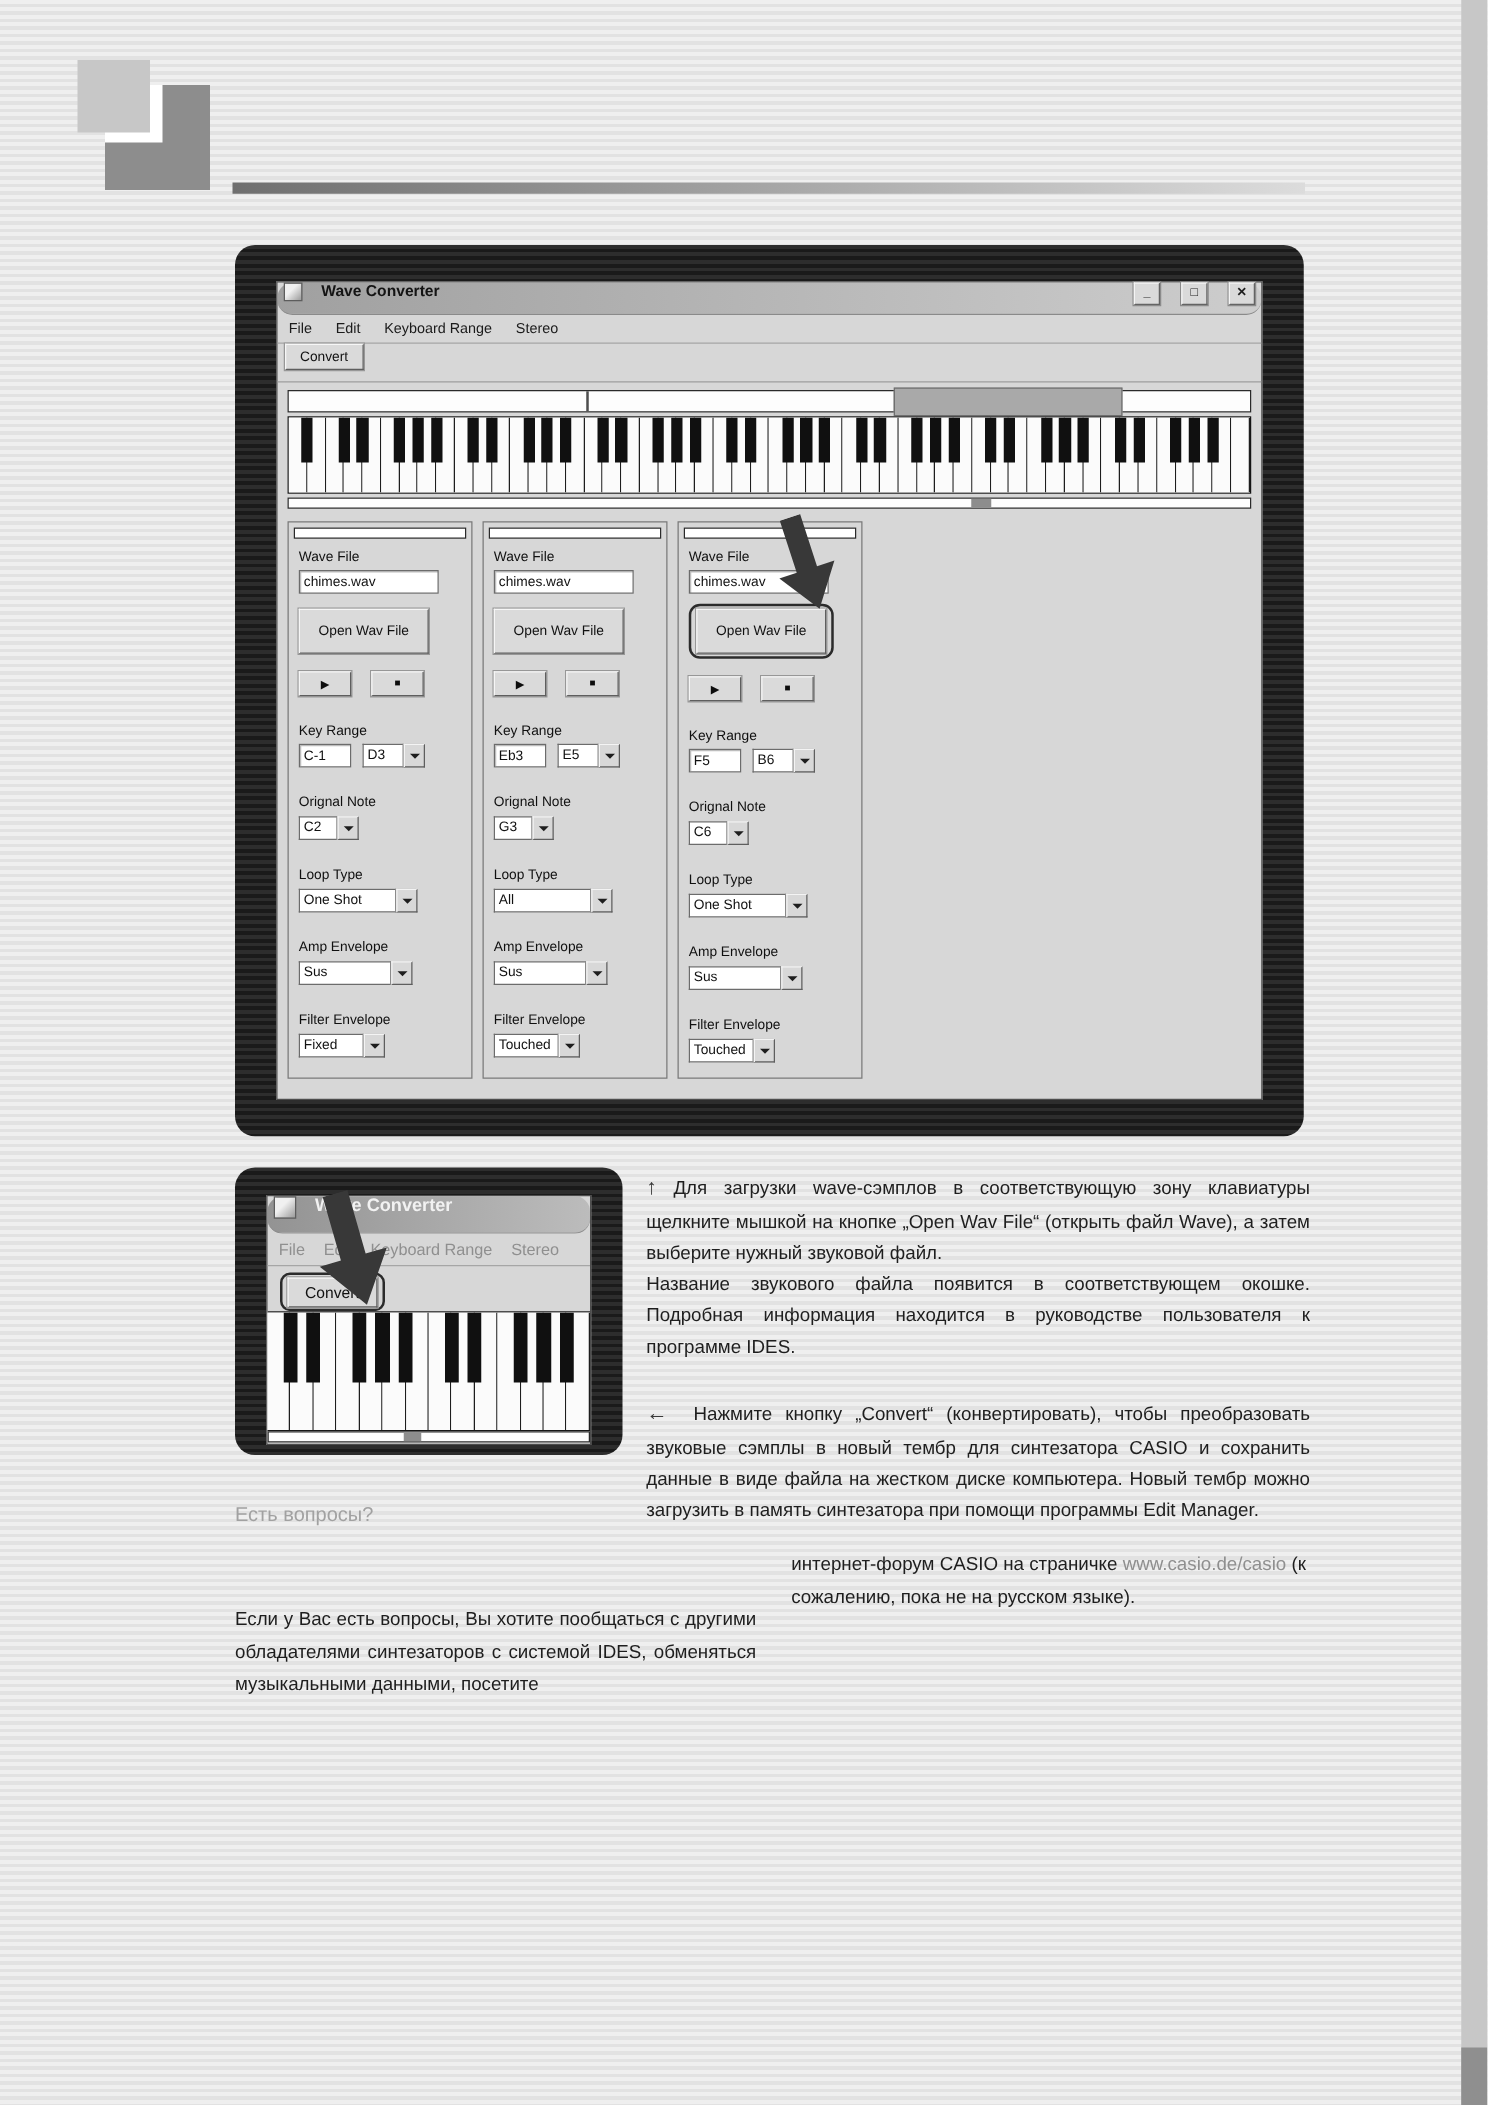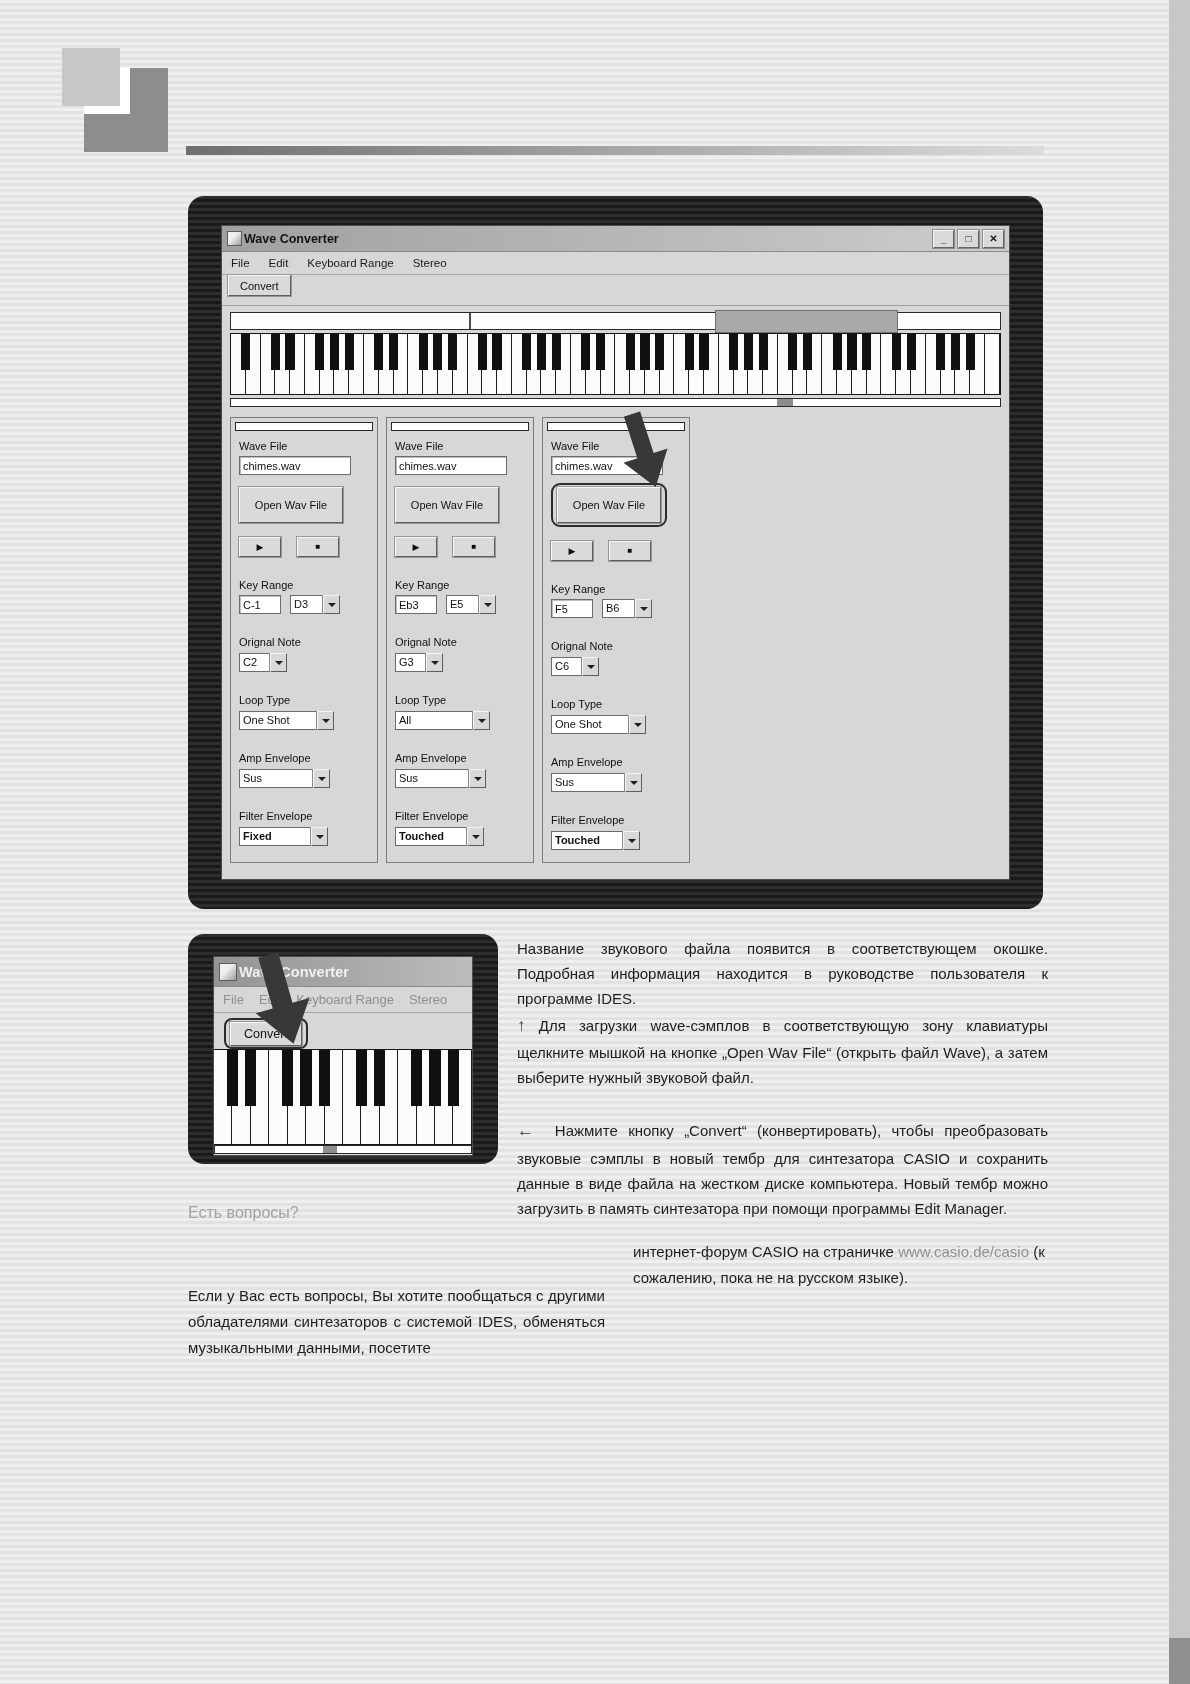--- a/index.html
+++ b/index.html
@@ -24,21 +24,21 @@
     background: repeating-linear-gradient(180deg,#2d2d2d 0px,#2d2d2d 3px,#1a1a1a 3px,#1a1a1a 6px); }
   .main-shot { left:188px; top:196px; width:855px; height:713px; }
   .mini-shot { left:188px; top:934px; width:310px; height:230px; overflow:hidden; }
 
   
   .win { position:absolute; background:#d7d7d7; border:1px solid #4d4d4d; }
   .win-main { left:33px; top:29px; width:789px; height:655px; }
   .win-mini { left:25px; top:22px; width:260px; height:200px; }
 
   .titlebar { height:26px; background:linear-gradient(90deg,#a0a0a0,#cdcdcd);
-    display:flex; align-items:center; gap:2px; padding:0 5px; border-bottom:1px solid #8a8a8a; }
+    display:flex; gap:15px; padding:0 5px; border-bottom:1px solid #8a8a8a;border-radius:12px; }
   .win-mini .titlebar { height:30px; background:linear-gradient(90deg,#939393,#bcbcbc); }
   .app-icon { width:15px; height:15px; border:1px solid #5d5d5d;
     background:linear-gradient(135deg,#f0f0f0 40%,#9b9b9b); flex:0 0 auto; }
   .win-mini .app-icon { width:18px; height:18px; }
   .title { flex:1; font-size:12.5px; font-weight:bold; color:#141414; white-space:nowrap; }
   .win-mini .title { font-size:14.5px; color:#f2f2f2; }
   .win-btn { width:21px; height:18px; margin-left:2px; font-size:10px; line-height:15px;
     text-align:center; font-weight:bold; color:#1d1d1d; background:#dadada;
     border:1px solid; border-color:#f5f5f5 #646464 #646464 #f5f5f5; box-shadow:0 0 0 1px #8b8b8b; }
 
@@ -94,21 +94,21 @@
   .combo .val { background:#fff; border:1px solid #6c6c6c; border-right:none;
     font-size:11px; color:#111; padding:2px 3px 0; white-space:nowrap; overflow:hidden; }
   .combo .dd { width:17px; background:#d8d8d8; position:relative;
     border:1px solid; border-color:#f4f4f4 #5e5e5e #5e5e5e #f4f4f4; box-shadow:-1px 0 0 #8a8a8a; }
   .combo .dd::after { content:""; position:absolute; left:4px; top:7px;
     border:4px solid transparent; border-top-color:#1e1e1e; }
   .c-high .val { width:33px; }
   .c-note .val { width:31px; }
   .c-loop .val { width:78px; }
   .c-amp  .val { width:74px; }
-  .c-filt .val { width:72px;font-weight:bold; }
+  .c-filt .val { width:52px; }
 
   
   .arrow { position:absolute; z-index:6; fill:#383838; }
   .arrow-main { left:396px; top:186px; width:52px; height:78px; transform:rotate(-18deg); }
   .arrow-mini { left:36px; top:-4px; width:62px; height:94px; transform:rotate(-16deg); z-index:7; }
 
   
   .side-text { position:absolute; left:517px; top:936px; width:531px;
     font-size:15px; line-height:1.68; color:#1e1e1e; text-align:justify; }
   .side-text p { margin:0; }
@@ -448,22 +448,22 @@
       <div class="pos-strip">
         <div class="pos-marker" style="left:42%;width:14px"></div>
       </div>
       <svg class="arrow arrow-mini" viewBox="0 0 40 64">
         <polygon points="13,0 27,0 27,36 39,36 20,63 1,36 13,36"></polygon>
       </svg>
     </div>
   </div>
 
   <div class="side-text">
+    <p><span class="arr">↑</span> <span>Для загрузки wave-сэмплов в соответствующую зону клавиатуры щелкните мышкой на кнопке „Open Wav File“ (открыть файл Wave), а затем выберите нужный звуковой файл.</span></p>
     <p>Название звукового файла появится в соответствующем окошке. Подробная информация находится в руководстве пользователя к программе IDES.</p>
-    <p><span class="arr">↑</span> <span>Для загрузки wave-сэмплов в соответствующую зону клавиатуры щелкните мышкой на кнопке „Open Wav File“ (открыть файл Wave), а затем выберите нужный звуковой файл.</span></p>
     <p class="second"><span class="arr">←</span>&nbsp;&nbsp;<span>Нажмите кнопку „Convert“ (конвертировать), чтобы преобразовать звуковые сэмплы в новый тембр для синтезатора CASIO и сохранить данные в виде файла на жестком диске компьютера. Новый тембр можно загрузить в память синтезатора при помощи программы Edit Manager.</span></p>
   </div>
 
   <div class="questions">
     <h2>Есть вопросы?</h2>
     <div class="cols">
       <p class="left">Если у Вас есть вопросы, Вы хотите пообщаться с другими обладателями синтезаторов с системой IDES, обменяться музыкальными данными, посетите</p>
       <p class="right"><span>интернет-форум CASIO на страничке </span><a href="#" class="link">www.casio.de/casio</a><span> (к сожалению, пока не на русском языке).</span></p>
     </div>
   </div>

